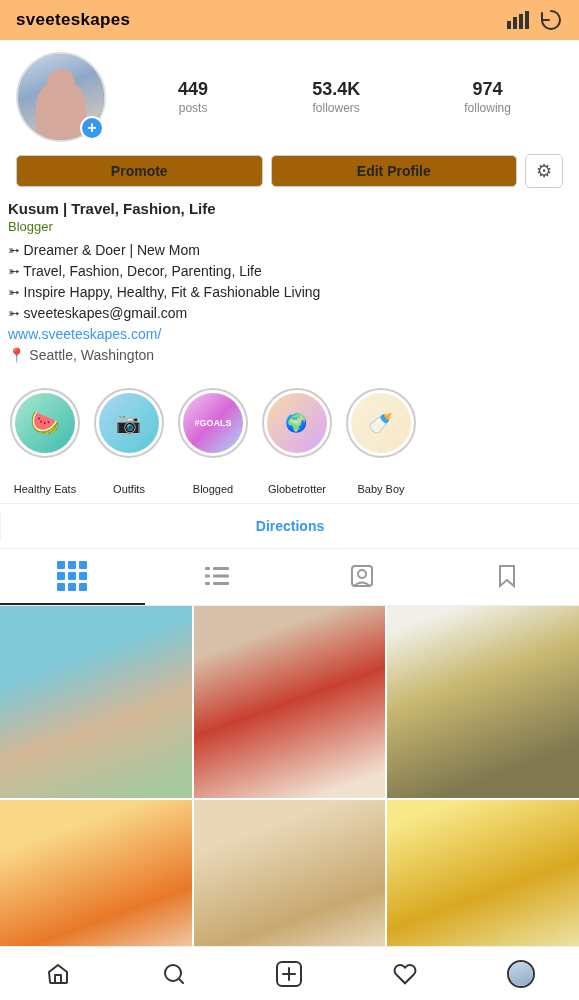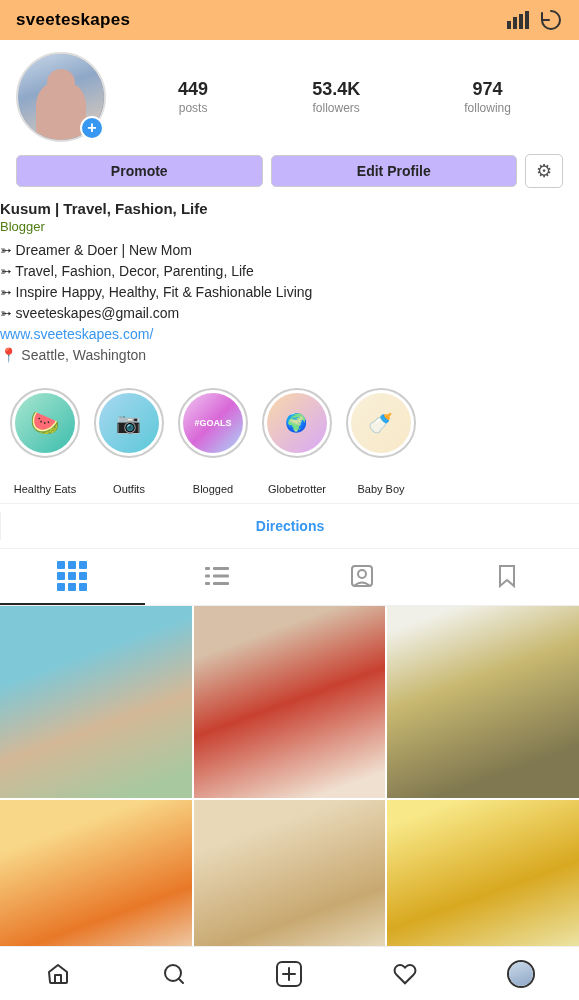--- a/index.html
+++ b/index.html
@@ -108,40 +108,40 @@
       display: flex;
       gap: 8px;
       margin-bottom: 12px;
       align-items: center;
     }
     .btn-action {
       flex: 1;
       padding: 7px 10px;
       border: 1px solid #ccc;
       border-radius: 5px;
-      background: #c4b5fd;
+      background: #a16207;
       font-size: 14px;
       font-weight: 600;
       color: #262626;
       cursor: pointer;
     }
     .btn-gear {
       width: 38px; height: 34px;
       border: 1px solid #ccc;
       border-radius: 5px;
       background: #fff;
       display: flex; align-items: center; justify-content: center;
       cursor: pointer;
       font-size: 18px;
       color: #555;
     }
 
     
     .bio-section {
-      padding: 0 0 12px;
+      padding: 0 8px 12px;
     }
     .bio-name {
       font-size: 15px;
       font-weight: 700;
       color: #262626;
       margin-bottom: 2px;
     }
     .bio-category {
       font-size: 13px;
       color: #4d7c0f;

